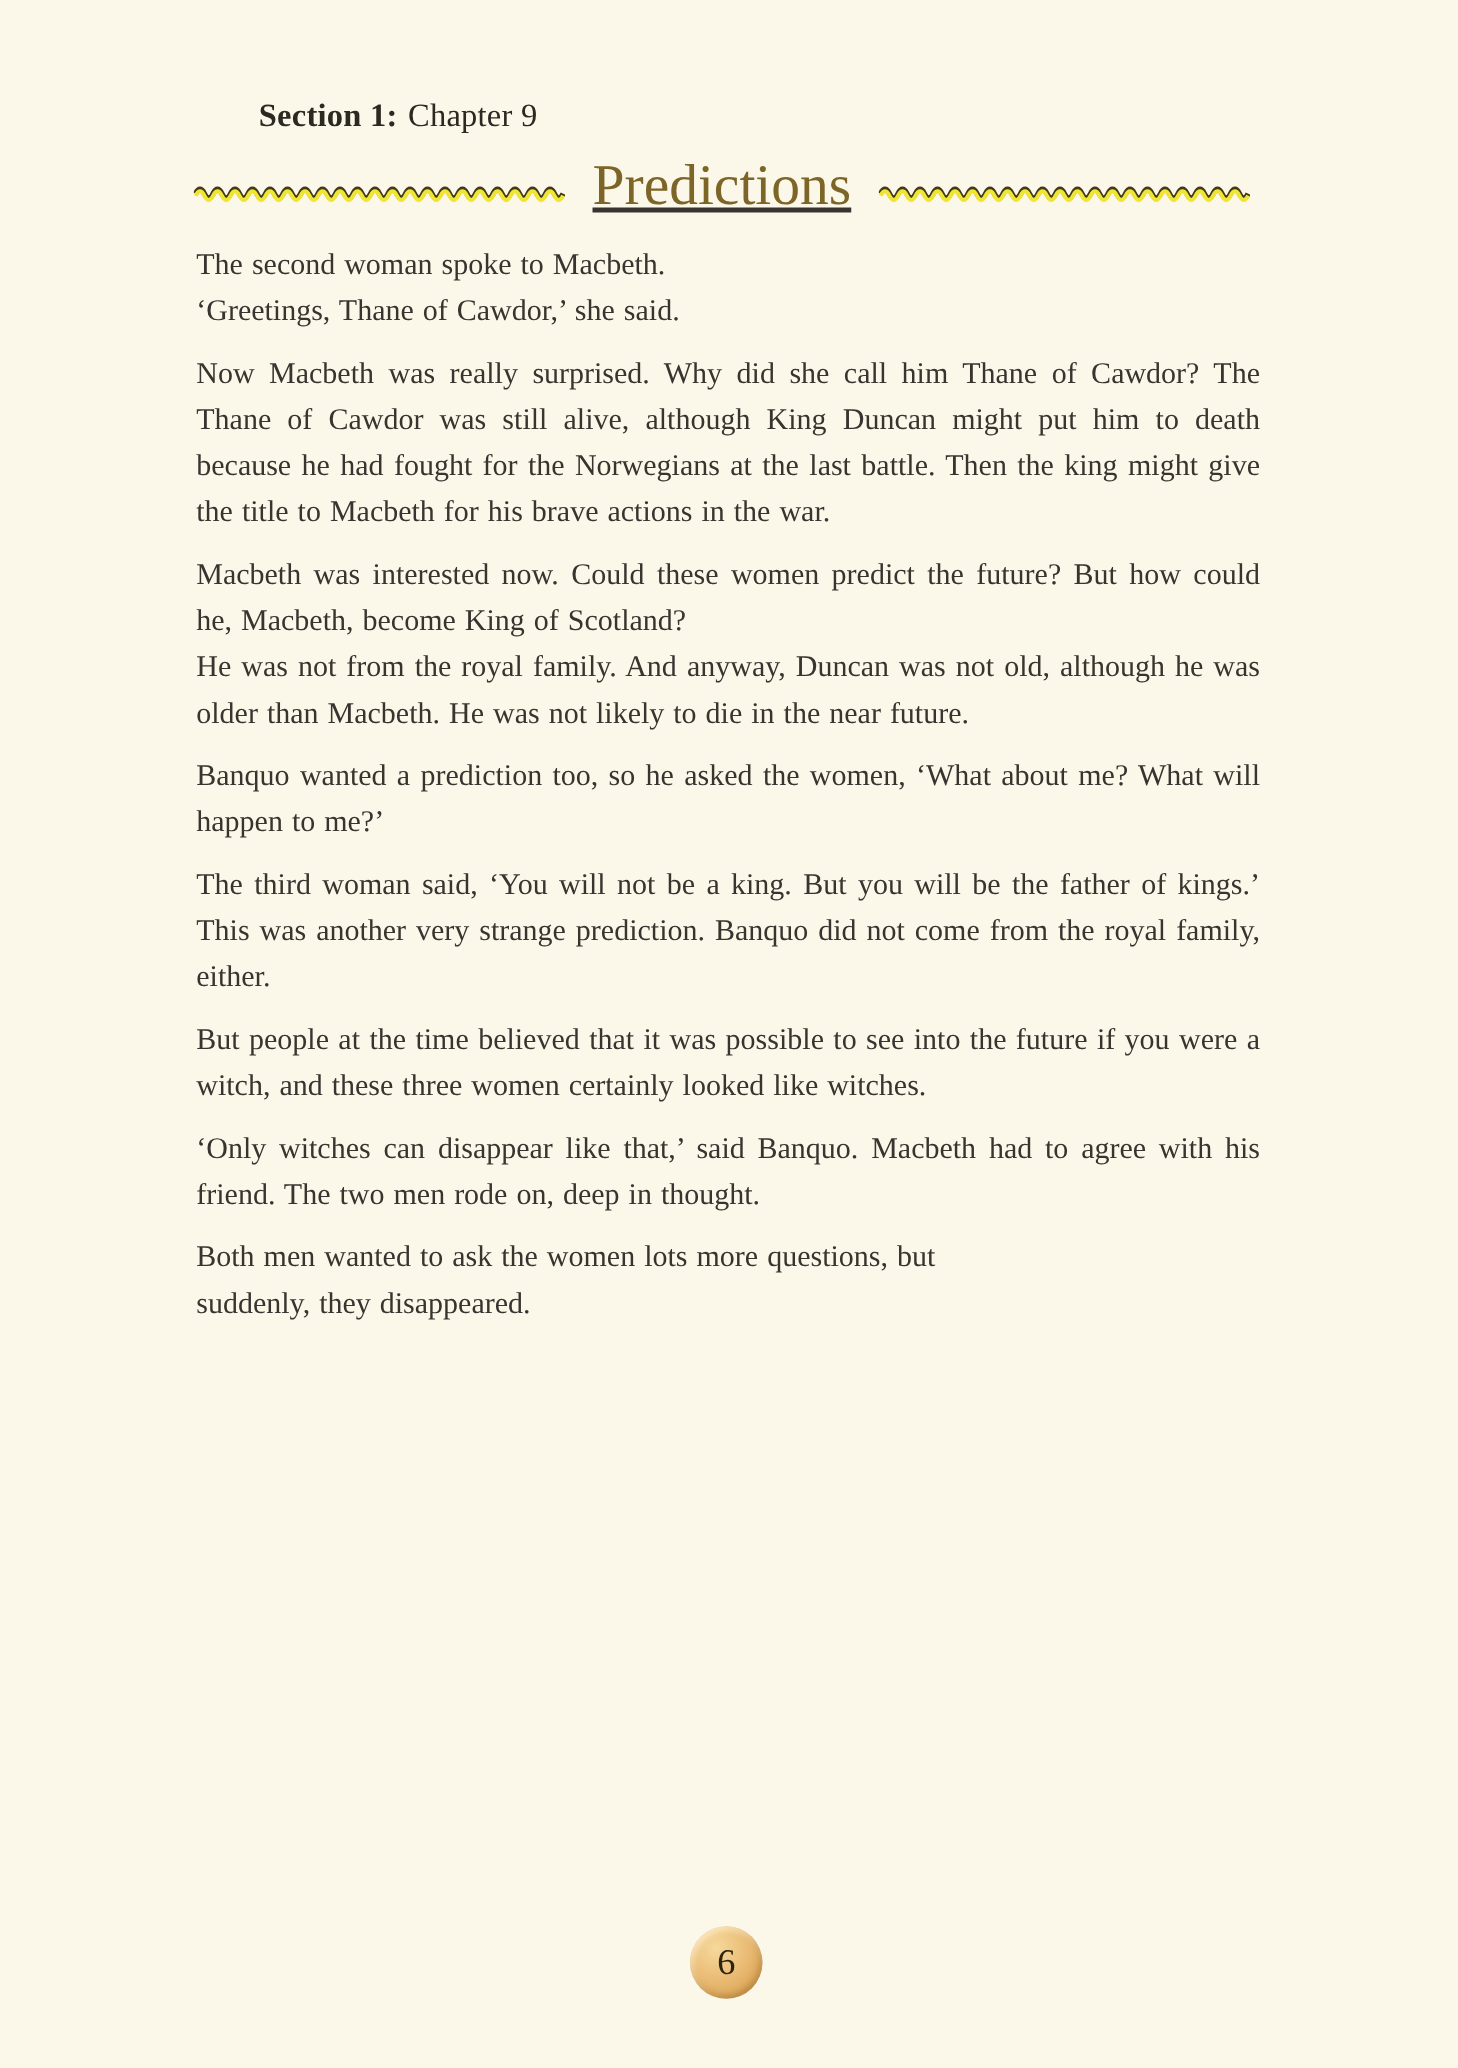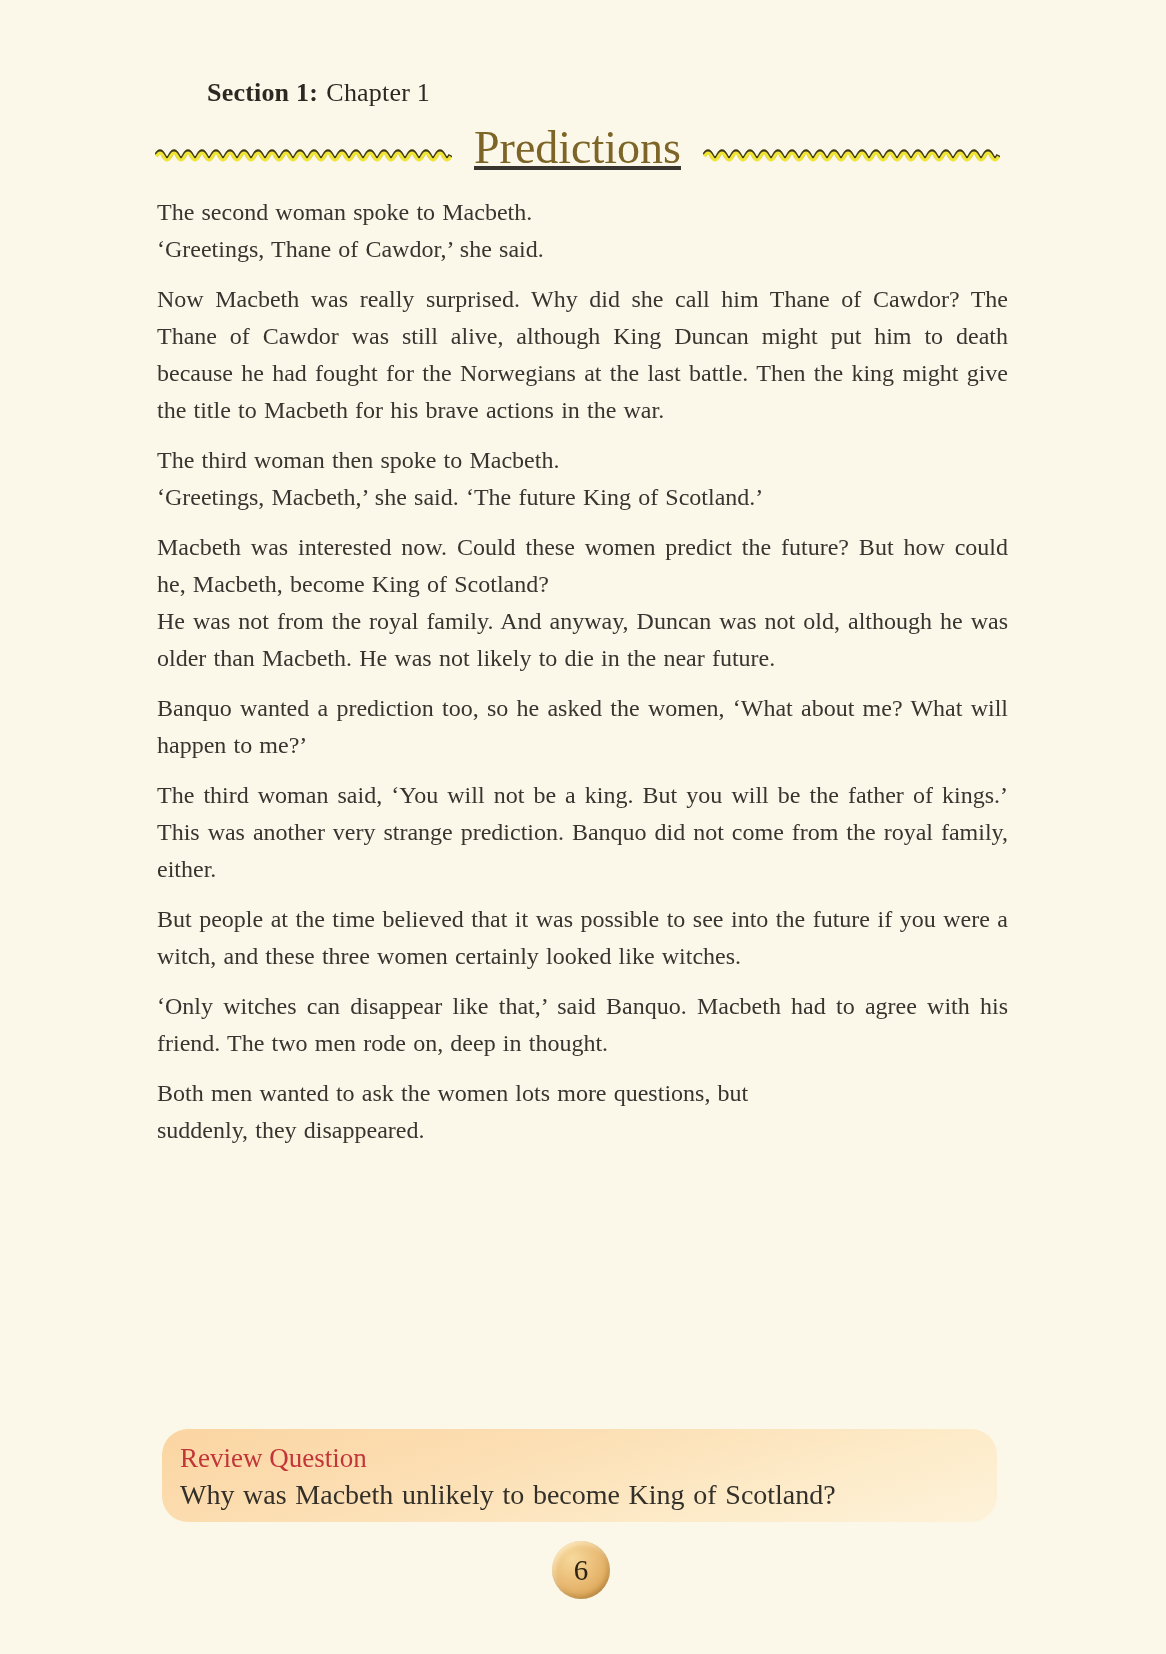--- a/index.html
+++ b/index.html
@@ -110,53 +110,47 @@
     font-size: 29px;
     color: #2e2410;
   }
 </style>
 </head>
 <body>
 
 <div class="page">
 
   <div class="section-header">
-    <span class="sec">Section 1:</span><span class="chap">Chapter 1</span>
+    <span class="sec">Section 1:</span><span class="chap">Chapter 9</span>
   </div>
 
   <div class="title-row">
     <svg class="wave" width="297" height="16" viewBox="0 0 297 16">
       <path class="wave-path" fill="none" stroke="#403a16" stroke-width="4.4" transform="translate(0,-1.6)" d="M1.5,10.5 q3.5,-7 7,0 t7,0 t7,0 t7,0 t7,0 t7,0 t7,0 t7,0 t7,0 t7,0 t7,0 t7,0 t7,0 t7,0 t7,0 t7,0 t7,0 t7,0 t7,0 t7,0 t7,0 t7,0 t7,0 t7,0 t7,0 t7,0 t7,0 t7,0 t7,0 t7,0 t7,0 t7,0 t7,0 t7,0 t7,0 t7,0 t7,0 t7,0 t7,0 t7,0 t7,0 t7,0"></path>
       <path class="wave-path wave-yellow" fill="none" stroke="#f0e434" stroke-width="3.2" d="M1.5,10.5 q3.5,-7 7,0 t7,0 t7,0 t7,0 t7,0 t7,0 t7,0 t7,0 t7,0 t7,0 t7,0 t7,0 t7,0 t7,0 t7,0 t7,0 t7,0 t7,0 t7,0 t7,0 t7,0 t7,0 t7,0 t7,0 t7,0 t7,0 t7,0 t7,0 t7,0 t7,0 t7,0 t7,0 t7,0 t7,0 t7,0 t7,0 t7,0 t7,0 t7,0 t7,0 t7,0 t7,0"></path>
     </svg>
     <h1 class="chapter-title">Predictions</h1>
     <svg class="wave" width="297" height="16" viewBox="0 0 297 16">
       <path class="wave-path" fill="none" stroke="#403a16" stroke-width="4.4" transform="translate(0,-1.6)" d="M1.5,10.5 q3.5,-7 7,0 t7,0 t7,0 t7,0 t7,0 t7,0 t7,0 t7,0 t7,0 t7,0 t7,0 t7,0 t7,0 t7,0 t7,0 t7,0 t7,0 t7,0 t7,0 t7,0 t7,0 t7,0 t7,0 t7,0 t7,0 t7,0 t7,0 t7,0 t7,0 t7,0 t7,0 t7,0 t7,0 t7,0 t7,0 t7,0 t7,0 t7,0 t7,0 t7,0 t7,0 t7,0"></path>
       <path class="wave-path wave-yellow" fill="none" stroke="#f0e434" stroke-width="3.2" d="M1.5,10.5 q3.5,-7 7,0 t7,0 t7,0 t7,0 t7,0 t7,0 t7,0 t7,0 t7,0 t7,0 t7,0 t7,0 t7,0 t7,0 t7,0 t7,0 t7,0 t7,0 t7,0 t7,0 t7,0 t7,0 t7,0 t7,0 t7,0 t7,0 t7,0 t7,0 t7,0 t7,0 t7,0 t7,0 t7,0 t7,0 t7,0 t7,0 t7,0 t7,0 t7,0 t7,0 t7,0 t7,0"></path>
     </svg>
   </div>
 
   <div class="body-text">
     <p>The second woman spoke to Macbeth.
 ‘Greetings, Thane of Cawdor,’ she said.</p>
     <p>Now Macbeth was really surprised. Why did she call him Thane of Cawdor? The Thane of Cawdor was still alive, although King Duncan might put him to death because he had fought for the Norwegians at the last battle. Then the king might give the title to Macbeth for his brave actions in the war.</p>
-    <p>The third woman then spoke to Macbeth.
-‘Greetings, Macbeth,’ she said. ‘The future King of Scotland.’</p>
     <p>Macbeth was interested now. Could these women predict the future? But how could he, Macbeth, become King of Scotland?
 He was not from the royal family. And anyway, Duncan was not old, although he was older than Macbeth. He was not likely to die in the near future.</p>
     <p>Banquo wanted a prediction too, so he asked the women, ‘What about me? What will happen to me?’</p>
     <p>The third woman said, ‘You will not be a king. But you will be the father of kings.’ This was another very strange prediction. Banquo did not come from the royal family, either.</p>
     <p>But people at the time believed that it was possible to see into the future if you were a witch, and these three women certainly looked like witches.</p>
     <p>‘Only witches can disappear like that,’ said Banquo. Macbeth had to agree with his friend. The two men rode on, deep in thought.</p>
     <p>Both men wanted to ask the women lots more questions, but
 suddenly, they disappeared.</p>
   </div>
 
-  <div class="review-box">
-    <div class="review-heading">Review Question</div>
-    <div class="review-question">Why was Macbeth unlikely to become King of Scotland?</div>
-  </div>
 
   <div class="page-number">
     <span>6</span>
   </div>
 
 </div>
 
 </body></html>

